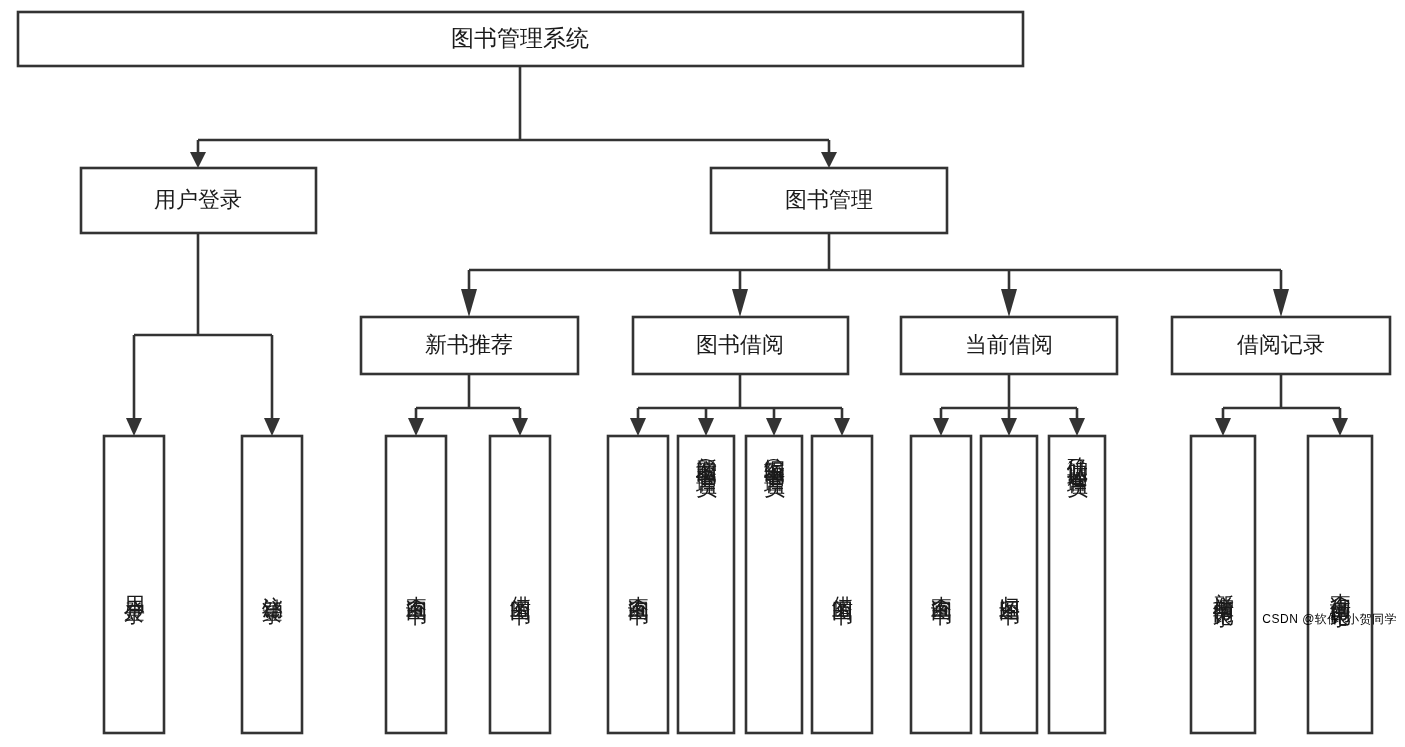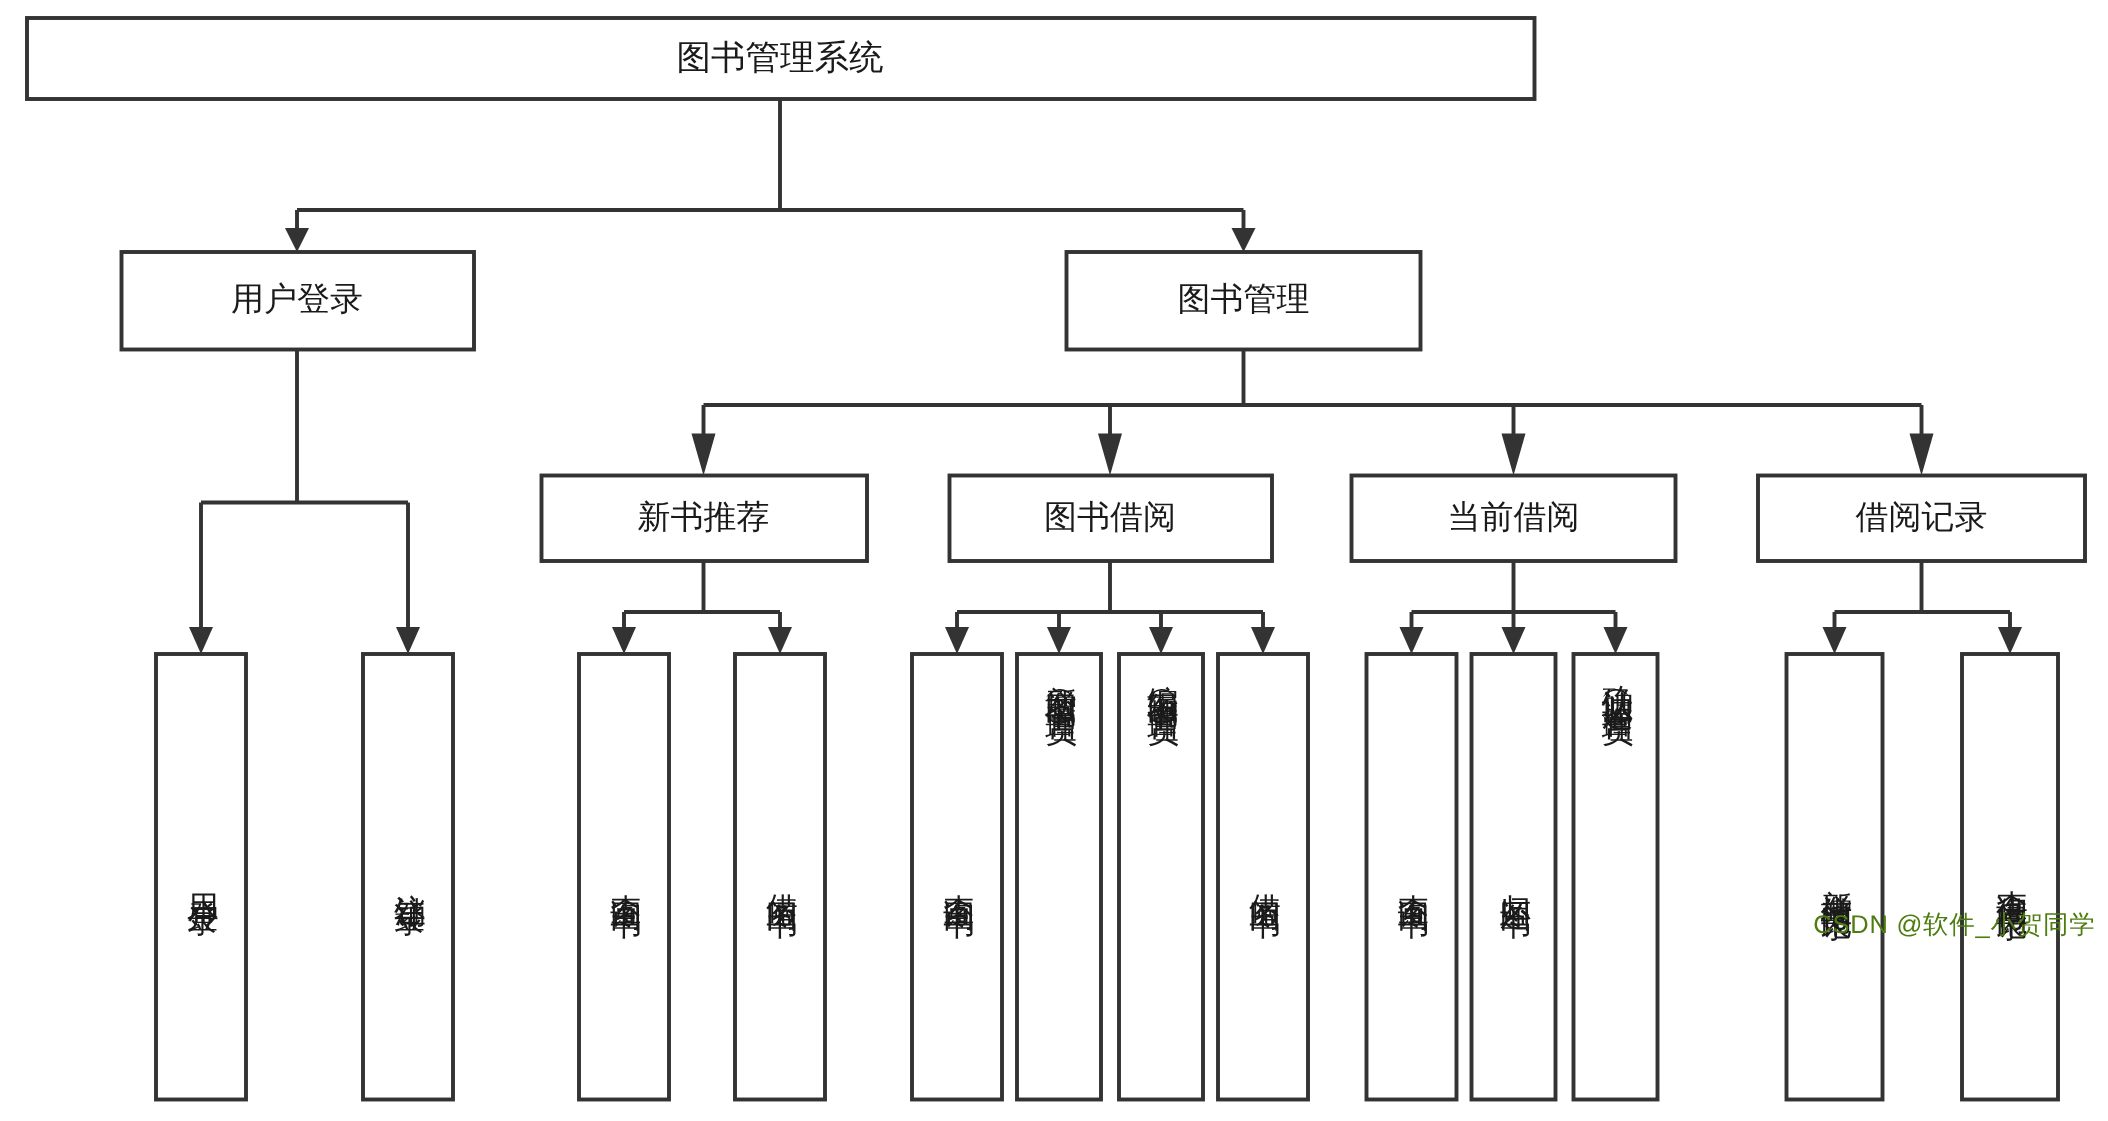--- a/index.html
+++ b/index.html
@@ -73,22 +73,22 @@
     letter-spacing: 3px;
     color: #1a1a1a;
     white-space: nowrap;
     text-align: center;
   }
   .watermark {
     position: absolute;
     right: 8px;
     bottom: 6px;
     font-family: "Liberation Sans", "DejaVu Sans", sans-serif;
-    font-size: 17px;
-    color: #4d7c0f;
+    font-size: 12px;
+    color: #000000;
     letter-spacing: 0.5px;
     white-space: nowrap;
     pointer-events: none;
   }
 </style>
 </head>
 <body>
 
 <div id="diagram-root">
 

